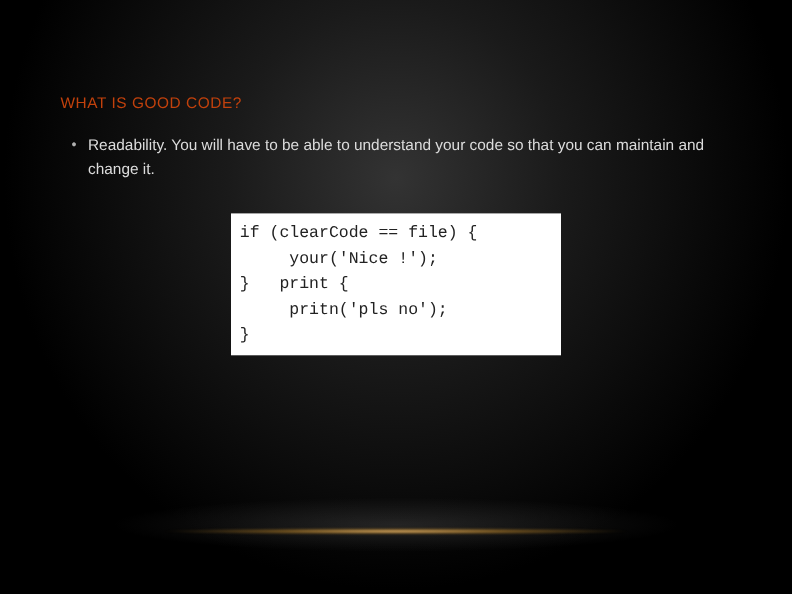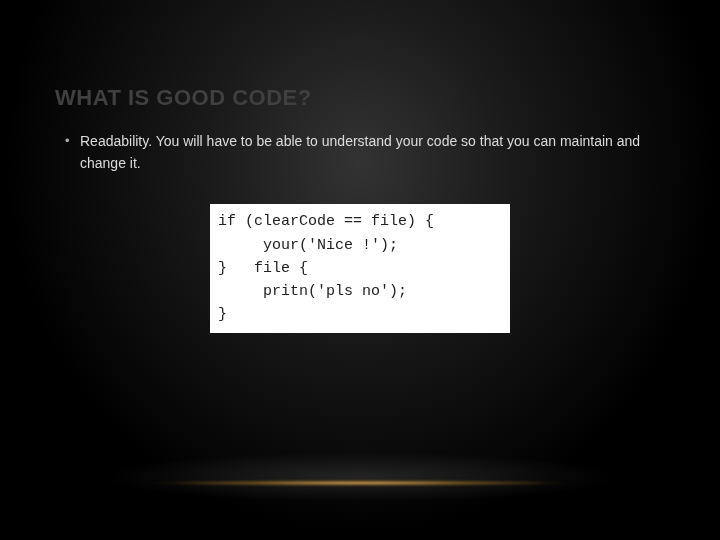--- a/index.html
+++ b/index.html
@@ -11,23 +11,23 @@
     color: #ccc;
     position: relative;
   }
   .slide {
     width: 720px;
     height: 540px;
     padding: 0;
     position: relative;
   }
   .title {
-    color: #404040;
-    font-size: 22px;
-    font-weight: 700;
+    color: #c2410c;
+    font-size: 14px;
+    font-weight: 400;
     letter-spacing: 0.5px;
     padding: 85px 0 0 55px;
   }
   .bullets {
     list-style: none;
     padding: 20px 50px 0 80px;
   }
   .bullets li {
     position: relative;
     font-size: 14px;
@@ -82,19 +82,19 @@
 
 <div class="slide">
   <h1 class="title">WHAT IS GOOD CODE?</h1>
 
   <ul class="bullets">
     <li>Readability. You will have to be able to understand your code so that you can maintain and change it.</li>
   </ul>
 
   <div class="code-box"><span>if (clearCode == file) {</span>
 <span>     your('Nice !');</span>
-<span>}   file {</span>
+<span>}   print {</span>
 <span>     pritn('pls no');</span>
 <span>}</span></div>
 
   <div class="floor-glow2"></div>
   <div class="floor-glow"></div>
 </div>
 
 </body></html>

